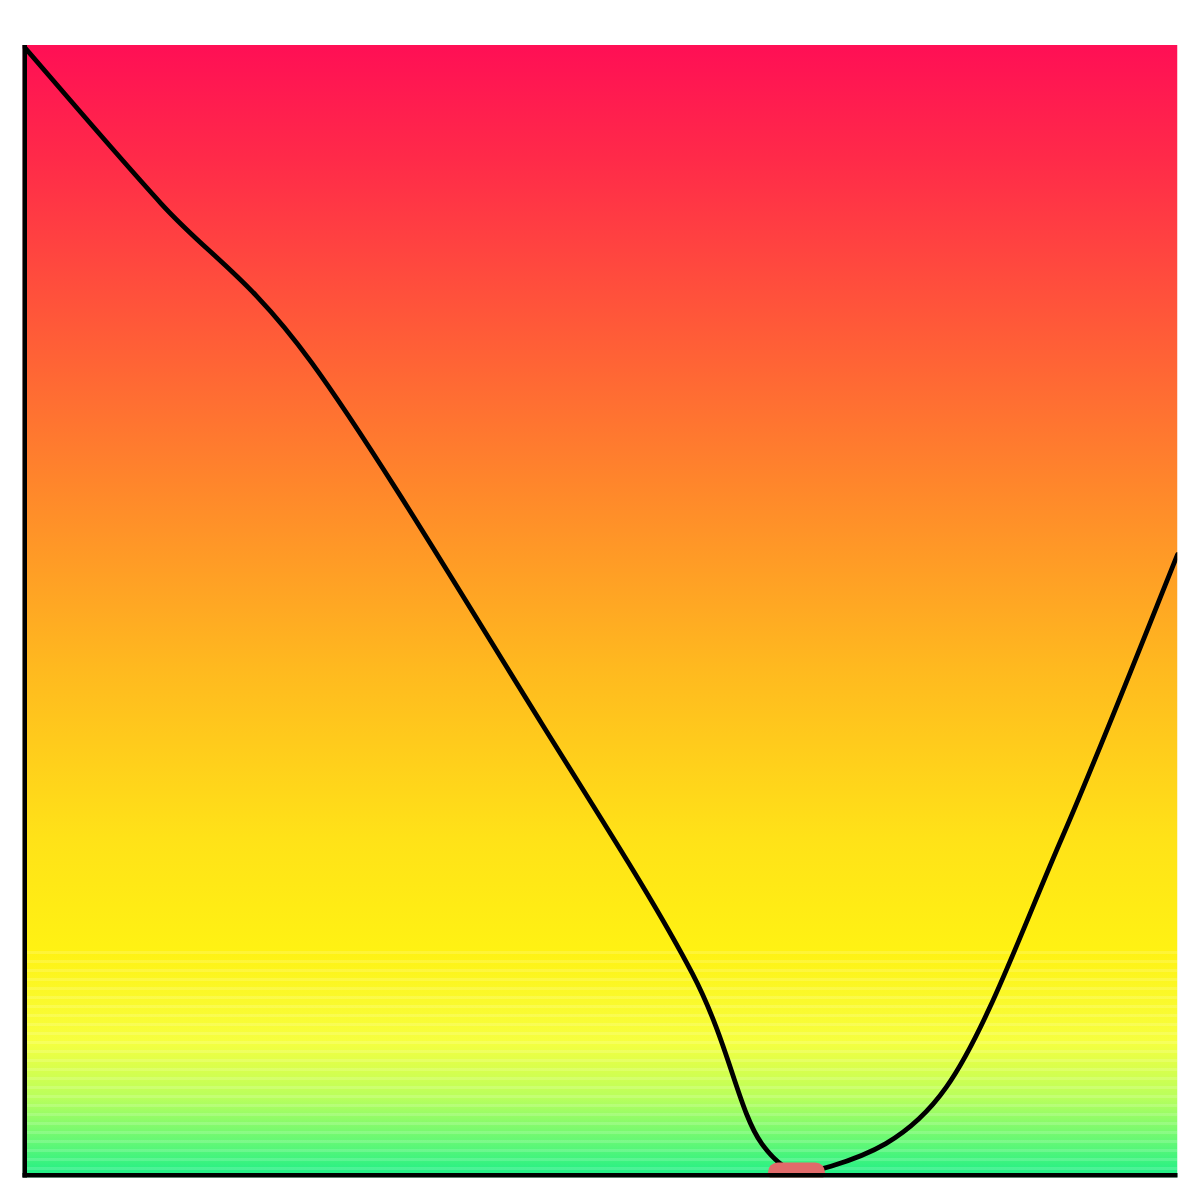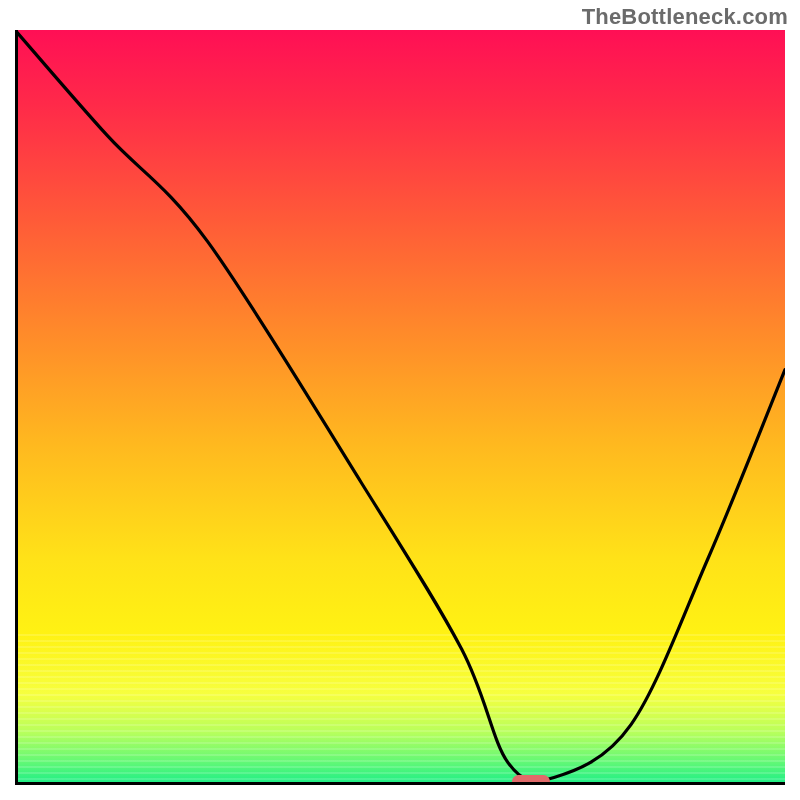--- a/index.html
+++ b/index.html
@@ -92,21 +92,20 @@
     height: 13px;
     border-radius: 7px;
     background: #e16a6a;
   }
 </style>
 </head>
 <body>
 
 <div class="stage">
 
-  <div class="watermark">TheBottleneck.com</div>
 
   <div class="plot-area">
     <div class="gradient"></div>
     <div class="striations"></div>
 
     <svg class="curve-svg" viewBox="0 0 770 755" preserveAspectRatio="none">
       <path fill="none" stroke="#000" stroke-width="3.2" stroke-linecap="round" d="M 0.0 0.0 C 15.4 17.6, 60.3 70.5, 92.4 105.7 C 124.5 140.9, 150.2 153.5, 192.5 211.4 C 234.8 269.3, 304.1 385.1, 346.5 453.0 C 388.9 521.0, 422.2 572.5, 446.6 619.1 C 471.0 665.7, 477.4 711.0, 492.8 732.4 C 508.2 753.7, 518.5 753.7, 539.0 747.5 C 559.5 741.2, 590.3 731.1, 616.0 694.6 C 641.7 658.1, 667.3 587.6, 693.0 528.5 C 718.7 469.4, 757.2 371.2, 770.0 339.7"></path>
     </svg>
 
     <div class="marker" style="left: 496.65px; width: 38.5px; top: 745.225px; background: rgb(225, 106, 106);"></div>

